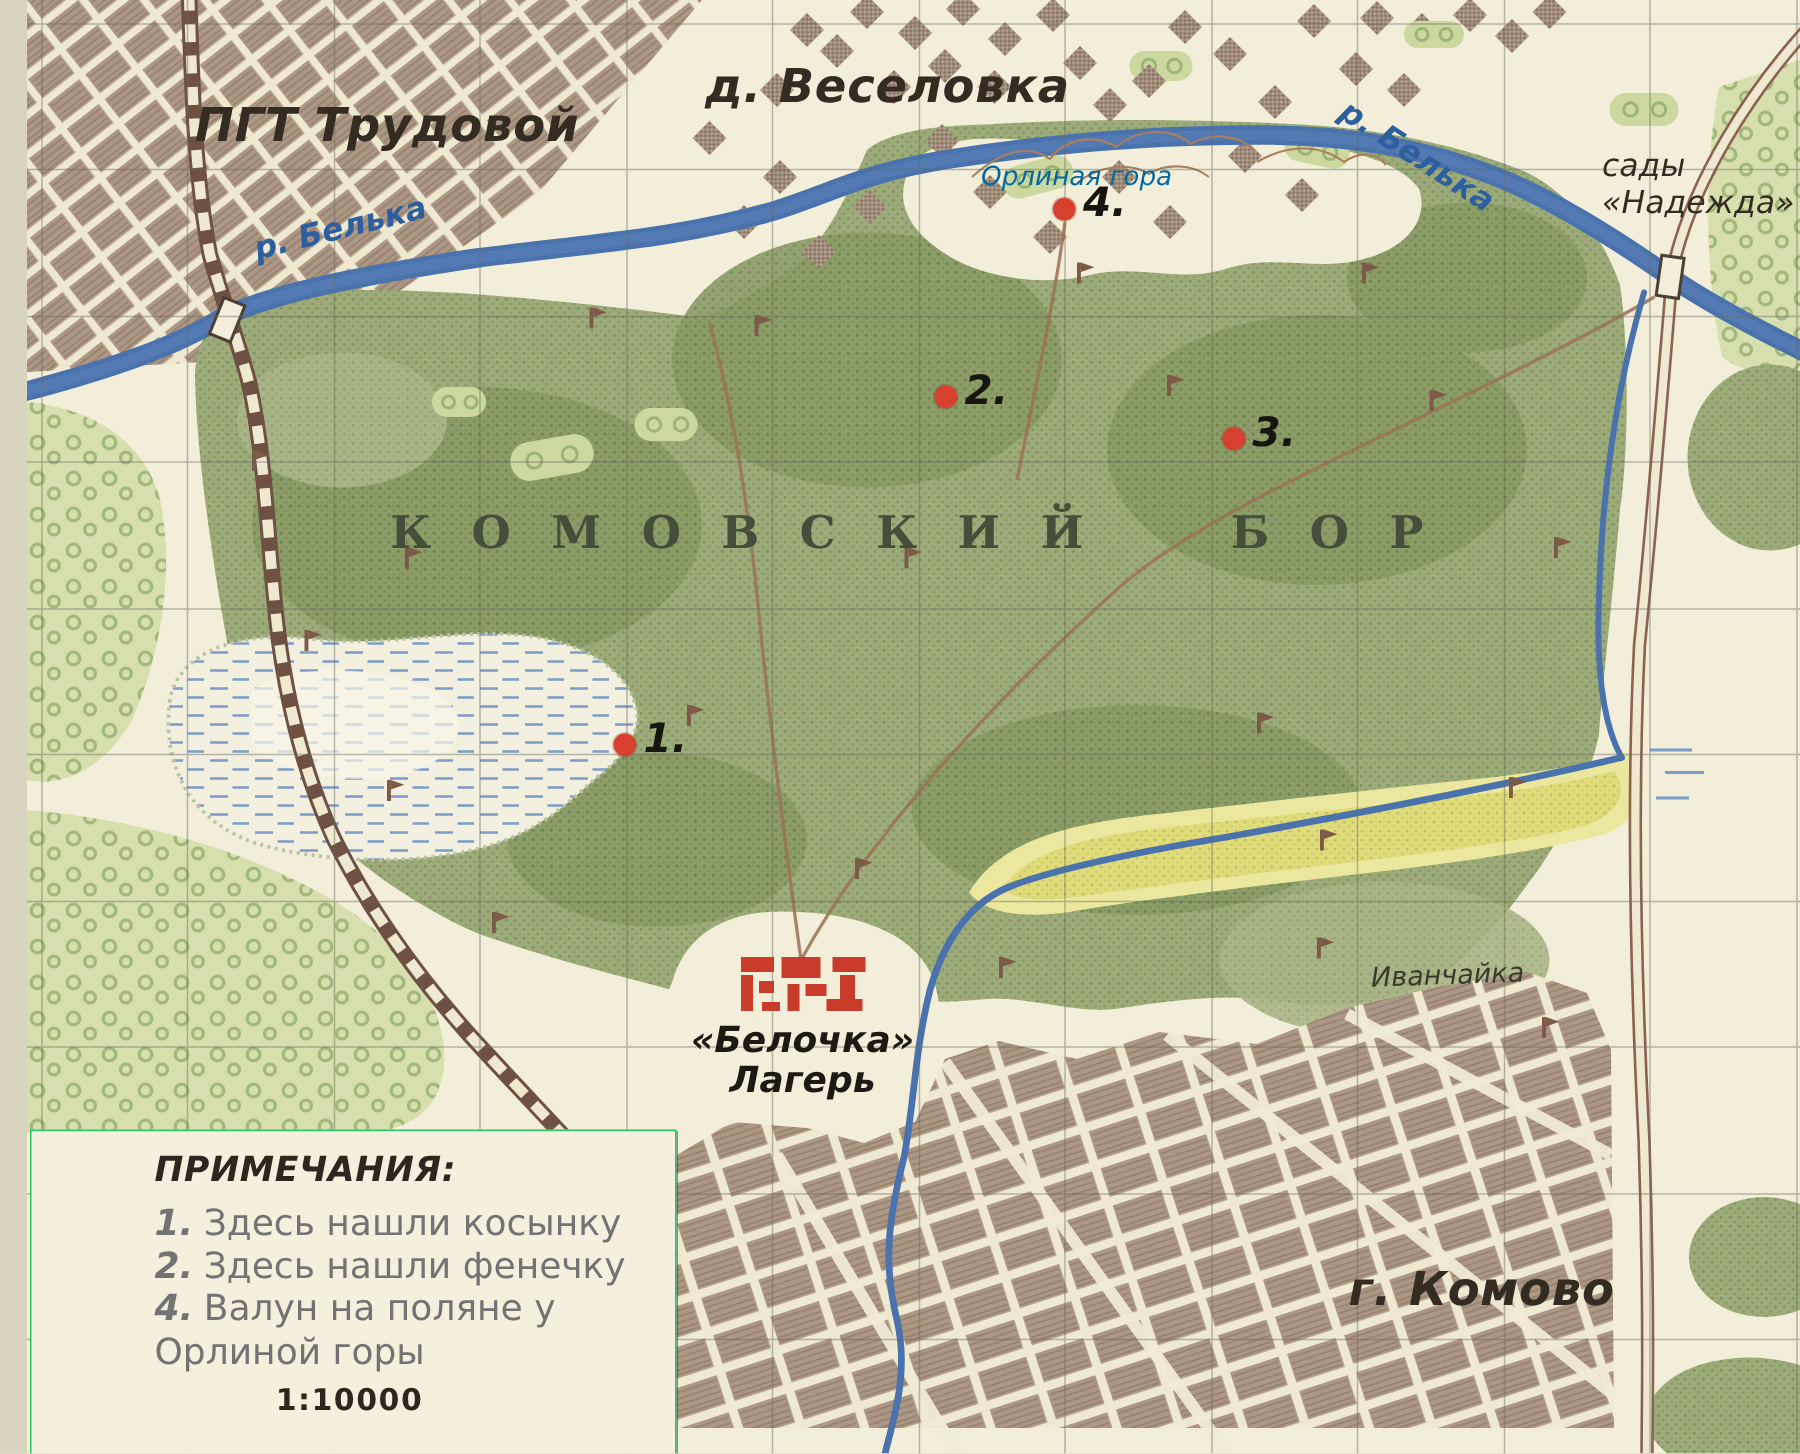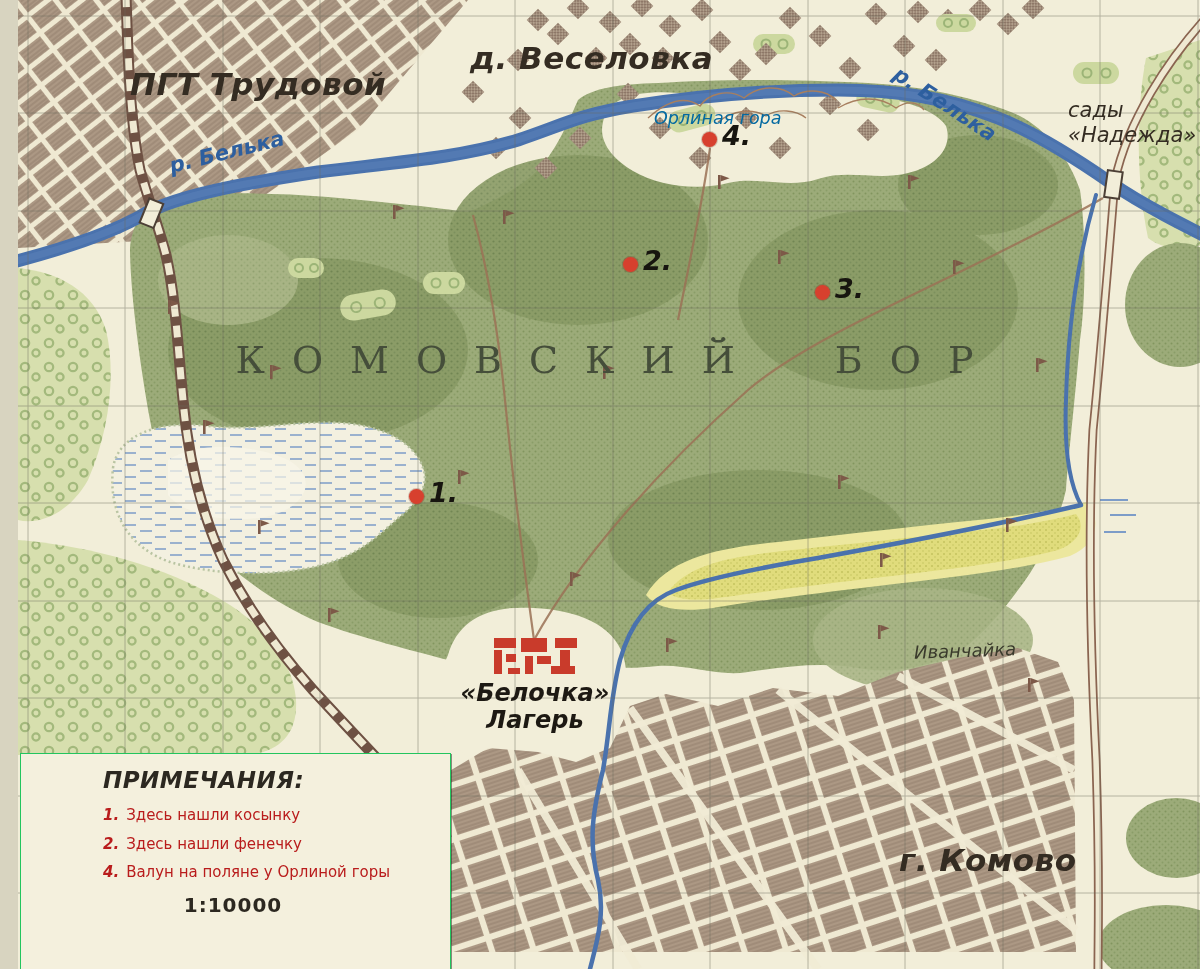--- a/index.html
+++ b/index.html
@@ -4,35 +4,35 @@
 <style>
   html,body{margin:0;padding:0;background:#d8d4c0;}
   #stage{position:relative;width:1200px;height:969px;overflow:hidden;
          background:#f2eed9;font-family:"DejaVu Sans",sans-serif;margin-left:18px;}
   #map-art{position:absolute;left:0;top:0;}
   .lbl{position:absolute;white-space:nowrap;color:#2e2920;}
   .town{font-size:31px;font-weight:bold;font-style:italic;color:#342c22;letter-spacing:.5px;}
   .riverlbl{font-size:21px;font-weight:bold;font-style:italic;color:#2d5f9f;}
   .small-it{font-style:italic;}
   #region-title{position:absolute;left:150px;top:338px;width:900px;text-align:center;
-      font-family:"DejaVu Serif",serif;font-weight:normal;font-size:38px;color:#454e3a;
+      font-family:"DejaVu Serif",serif;font-weight:bold;font-size:30px;color:#454e3a;
       letter-spacing:27px;word-spacing:34px;}
   .poi{position:absolute;}
   .poi .dot{position:absolute;width:15px;height:15px;border-radius:50%;background:#d7402e;
       left:-8px;top:-8px;box-shadow:0 0 0 1px rgba(120,30,20,.25);}
   .poi .num{position:absolute;left:12px;top:-20px;font-size:27px;font-weight:bold;
       font-style:italic;color:#17150f;}
   #camp-label{position:absolute;left:427px;top:680px;width:180px;text-align:center;
       font-size:24px;font-weight:bold;font-style:italic;color:#1d1913;line-height:27px;}
   #gardens-label{position:absolute;left:1050px;top:98px;width:130px;
       font-size:21px;font-weight:normal;font-style:italic;color:#342c22;line-height:25px;}
   #legend{position:absolute;left:2px;top:753px;width:431px;height:268px;box-sizing:border-box;
       background:#f4f0dd;border:1px solid #22c55e;box-shadow:1px 1px 0 rgba(40,35,25,.5);}
   #legend h2{margin:13px 0 8px 82px;font-size:23px;font-style:italic;color:#2c2820;letter-spacing:.5px;}
-  .note{margin-left:82px;font-size:15px;color:#b91c1c;line-height:28.5px;}
+  .note{margin-left:82px;font-size:24px;color:#737373;line-height:28.5px;}
   .note b{font-style:italic;margin-right:7px;}
   #scaleblock{width:280px;margin:6px 0 0 72px;text-align:center;color:#2c2820;}
   #scale-ratio{font-size:20px;font-weight:bold;letter-spacing:1px;}
 </style>
 </head>
 <body>
 
 <div id="stage">
 
 <svg id="map-art" width="1200" height="969" viewBox="0 0 1200 969">

